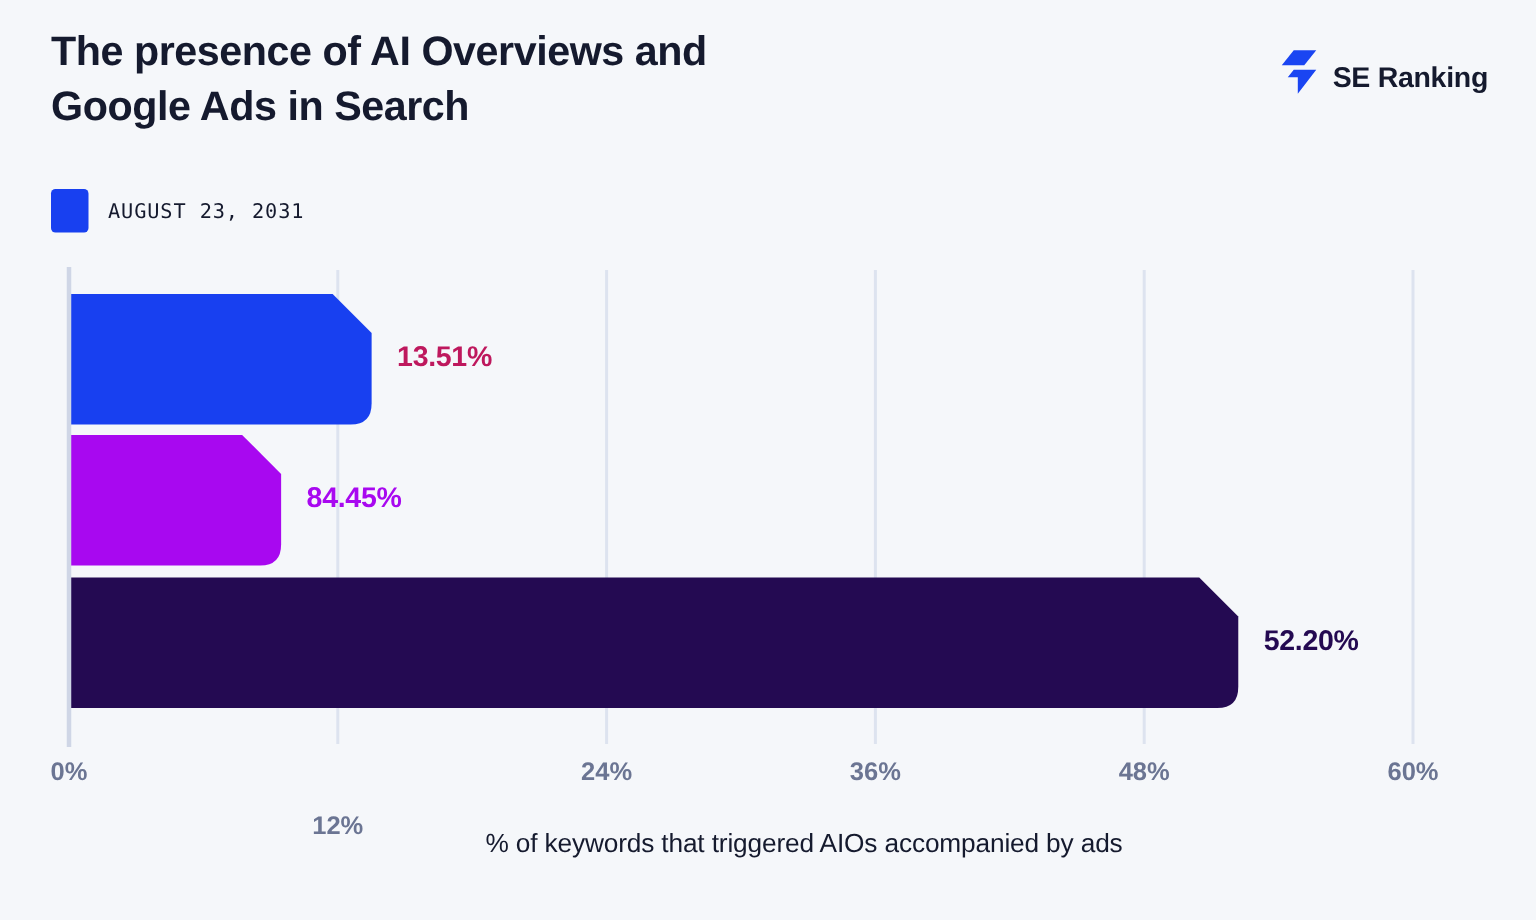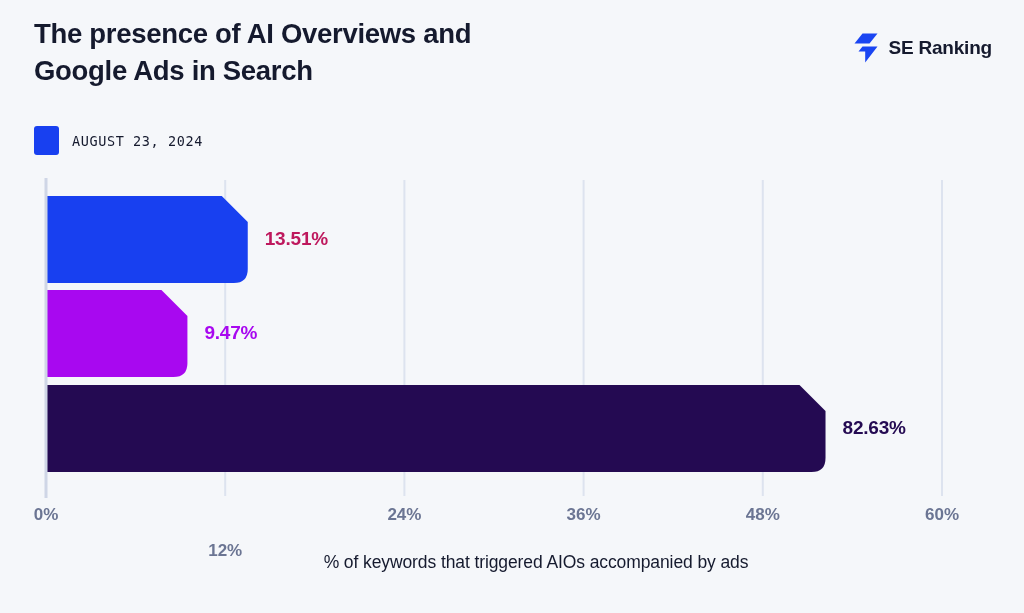--- a/index.html
+++ b/index.html
@@ -32,21 +32,21 @@
     line-height: 1.33;
     letter-spacing: -0.3px;
     color: #151a2e;
     white-space: pre-line;
   }
   #brand {
     position: absolute;
     right: 32px;
     top: 32px;
     display: flex;
-    align-items: center;
+    align-items: flex-end;
     gap: 9px;
   }
   #brand-logo {
     width: 26px;
     height: 32px;
     display: block;
   }
   #brand-name {
     font-size: 19px;
     font-weight: bold;
@@ -146,39 +146,39 @@
       <path d="M24.5 1.5 L9.5 1.5 L1.5 11.5 L16.5 11.5 Z" fill="#1a45f2"></path>
       <path d="M24.5 14.5 L9.5 14.5 L5.5 19.5 L12.2 19.5 L12.2 30.5 Z" fill="#1a45f2"></path>
     </svg>
     <span id="brand-name">SE Ranking</span>
   </div>
 </div>
 
 <div id="legend">
     <div class="legend-item">
       <span class="legend-swatch" style="background: rgb(24, 64, 240);"></span>
-      <span class="legend-label">AUGUST 23, 2024</span>
+      <span class="legend-label">AUGUST 23, 2031</span>
     </div>
   </div>
 
 <div id="plot">
   <svg id="plot-svg" viewBox="0 0 1024 320" preserveAspectRatio="none">
       <line x1="225.20000000000002" x2="225.20000000000002" y1="2" y2="318" stroke="#dde3ef" stroke-width="2"></line>
       <line x1="404.40000000000003" x2="404.40000000000003" y1="2" y2="318" stroke="#dde3ef" stroke-width="2"></line>
       <line x1="583.6" x2="583.6" y1="2" y2="318" stroke="#dde3ef" stroke-width="2"></line>
       <line x1="762.8000000000001" x2="762.8000000000001" y1="2" y2="318" stroke="#dde3ef" stroke-width="2"></line>
       <line x1="942" x2="942" y1="2" y2="318" stroke="#dde3ef" stroke-width="2"></line>
       <path d="M 46 18 L 221.7493333333333 18 L 247.7493333333333 44 L 247.7493333333333 91 Q 247.7493333333333 105 233.7493333333333 105 L 46 105 Z" fill="#1840f0"></path>
       <path d="M 46 112 L 161.4186666666667 112 L 187.4186666666667 138 L 187.4186666666667 185 Q 187.4186666666667 199 173.4186666666667 199 L 46 199 Z" fill="#a808f0"></path>
       <path d="M 46 207 L 799.52 207 L 825.52 233 L 825.52 280 Q 825.52 294 811.52 294 L 46 294 Z" fill="#240a52"></path>
       <line x1="46" x2="46" y1="0" y2="320" stroke="#cfd6e6" stroke-width="3"></line>
     </svg>
 <div class="bar-value" style="left: 264.749px; top: 60.5px; color: #be185d;">13.51%</div>
-    <div class="bar-value" style="left: 204.419px; top: 154.5px; color: rgb(168, 8, 240);">9.47%</div>
-    <div class="bar-value" style="left: 842.52px; top: 249.5px; color: rgb(36, 10, 82);">82.63%</div>
+    <div class="bar-value" style="left: 204.419px; top: 154.5px; color: rgb(168, 8, 240);">84.45%</div>
+    <div class="bar-value" style="left: 842.52px; top: 249.5px; color: rgb(36, 10, 82);">52.20%</div>
   </div>
 
 <div id="xaxis">
     <span class="tick-label" style="left: 46px;">0%</span>
     <span class="tick-label" style="left: 225.2px; margin-top: 36px;">12%</span>
     <span class="tick-label" style="left: 404.4px;">24%</span>
     <span class="tick-label" style="left: 583.6px;">36%</span>
     <span class="tick-label" style="left: 762.8px;">48%</span>
     <span class="tick-label" style="left: 942px;">60%</span>
   </div>

